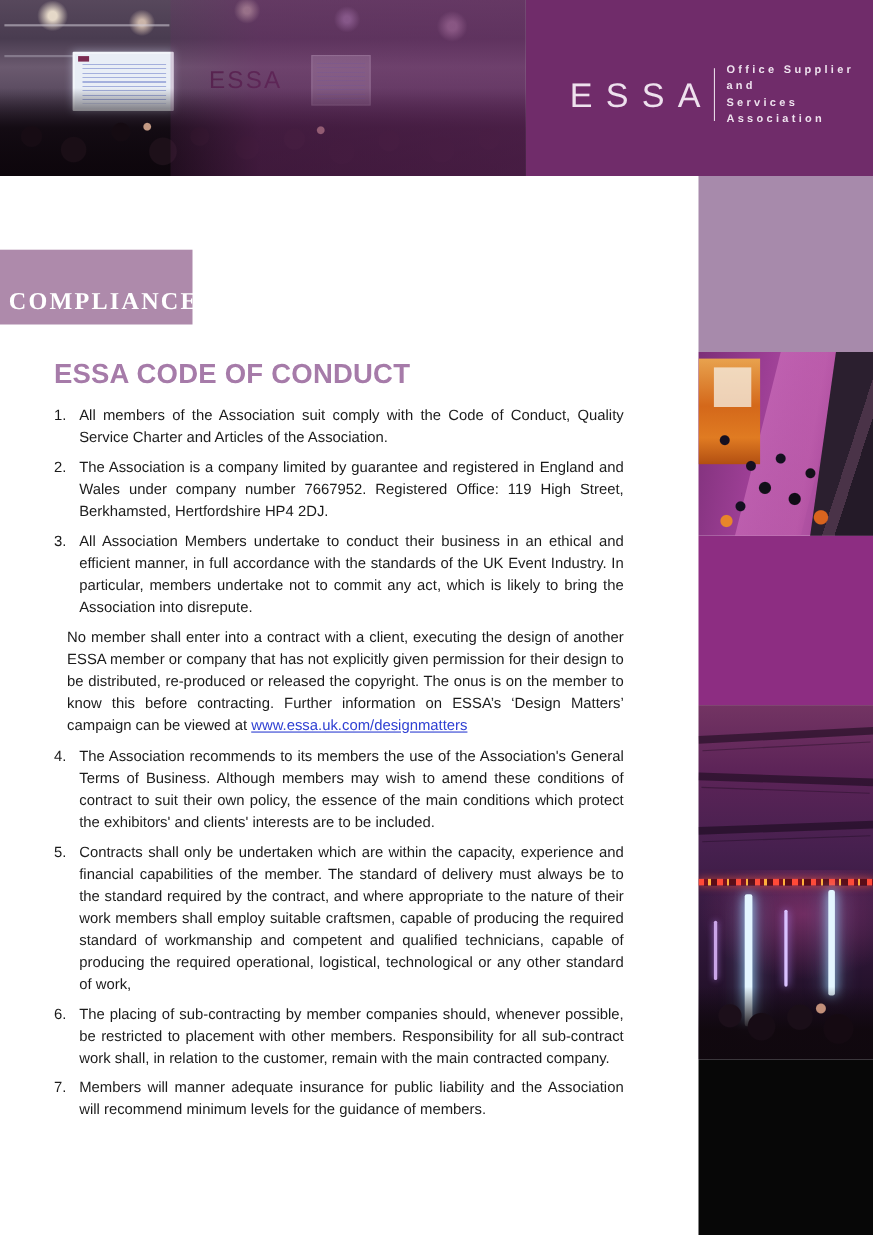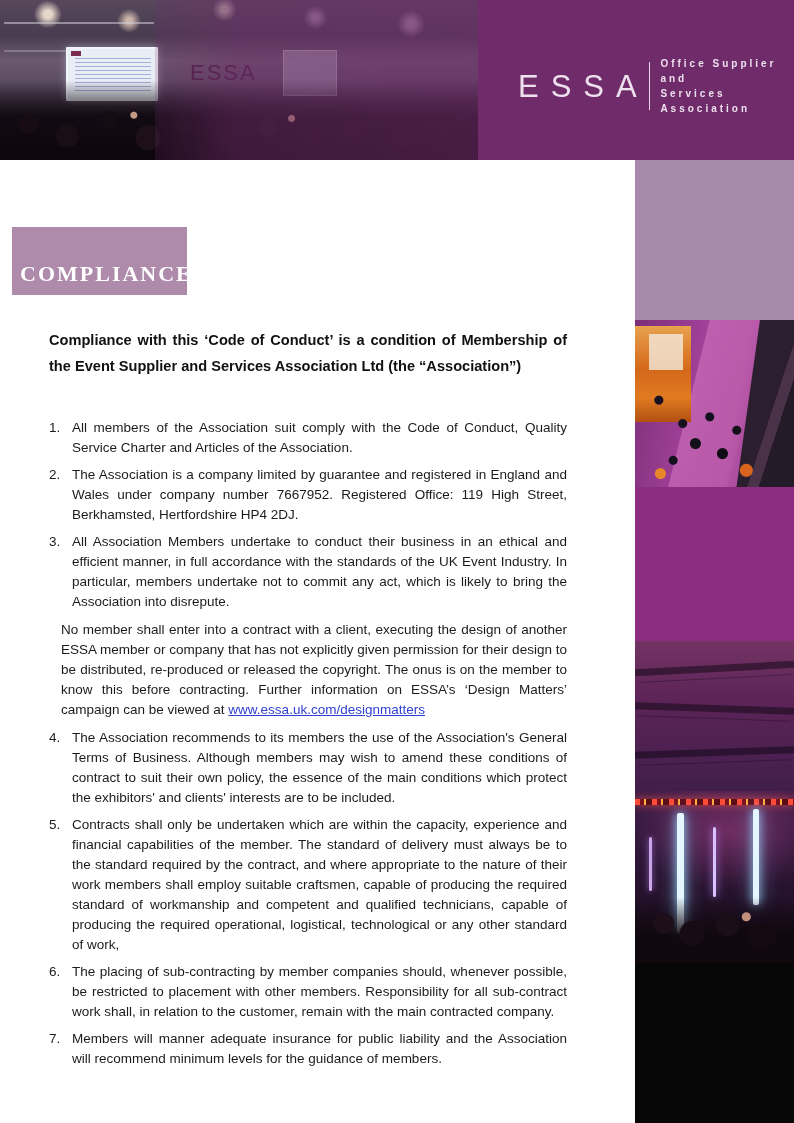--- a/index.html
+++ b/index.html
@@ -98,21 +98,21 @@
     background:
       radial-gradient(circle at 18% 40%, #1c0f1a 0 10px, transparent 11px),
       radial-gradient(circle at 36% 55%, #170c15 0 12px, transparent 13px),
       radial-gradient(circle at 58% 42%, #1a0e18 0 11px, transparent 12px),
       radial-gradient(circle at 80% 58%, #150a12 0 13px, transparent 14px),
       radial-gradient(circle at 70% 30%, #c2907a 0 4px, transparent 5px),
       linear-gradient(180deg, transparent, rgba(16,8,14,.95) 60%);}
   .sb-black{width:100%;height:160px;background:var(--sidebar-black,#070707);}
 
   
-  .banner{left:12px;top:227px;width:175px;height:68px;background:var(--banner-mauve,#ae8aab);}
+  .banner{left:0;top:227px;width:175px;height:68px;background:var(--banner-mauve,#ae8aab);}
   .banner-label{position:absolute;left:8px;bottom:8px;font-family:"Liberation Serif", serif;
     font-weight:bold;font-size:22px;letter-spacing:2px;color:#ffffff;}
 
   
   .content{left:49px;top:327px;width:518px;color:#1b1b1b;}
   .doc-title{font-size:25px;font-weight:bold;color:var(--title-purple,#a67ba9);
     margin:0 0 15px 0;letter-spacing:.2px;line-height:26px;}
   .doc-intro{font-size:14.6px;font-weight:bold;line-height:26px;text-align:justify;
     margin:0 0 39px 0;color:#111111;}
   .doc-list{font-size:13.5px;line-height:20px;}
@@ -173,21 +173,21 @@
     <div class="neon-crowd"></div>
   </div>
   <div class="sb-black"></div>
 </div>
 
 <div class="abs banner">
   <span class="banner-label">COMPLIANCE</span>
 </div>
 
 <div class="abs content">
-  <p class="doc-intro">Compliance with this ‘Code of Conduct’ is a condition of Membership of the Event Supplier and Services Association Ltd (the “Association”)</p>
+  <h1 class="doc-title">ESSA CODE OF CONDUCT</h1>
 
   <div class="doc-list">
     <div class="doc-item">
       <span class="doc-item-num">1.</span>
       <span class="doc-item-text">All members of the Association suit comply with the Code of Conduct, Quality Service Charter and Articles of the Association.</span>
     </div>
     <div class="doc-item">
       <span class="doc-item-num">2.</span>
       <span class="doc-item-text">The Association is a company limited by guarantee and registered in England and Wales under company number 7667952. Registered Office: 119 High Street, Berkhamsted, Hertfordshire HP4 2DJ.</span>
     </div>

